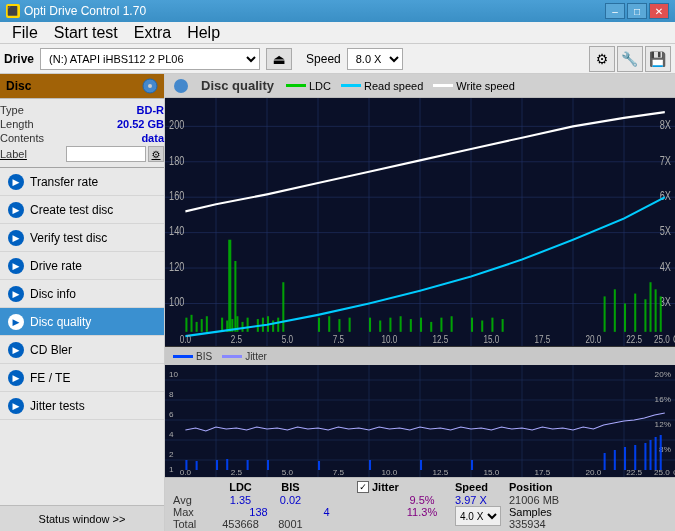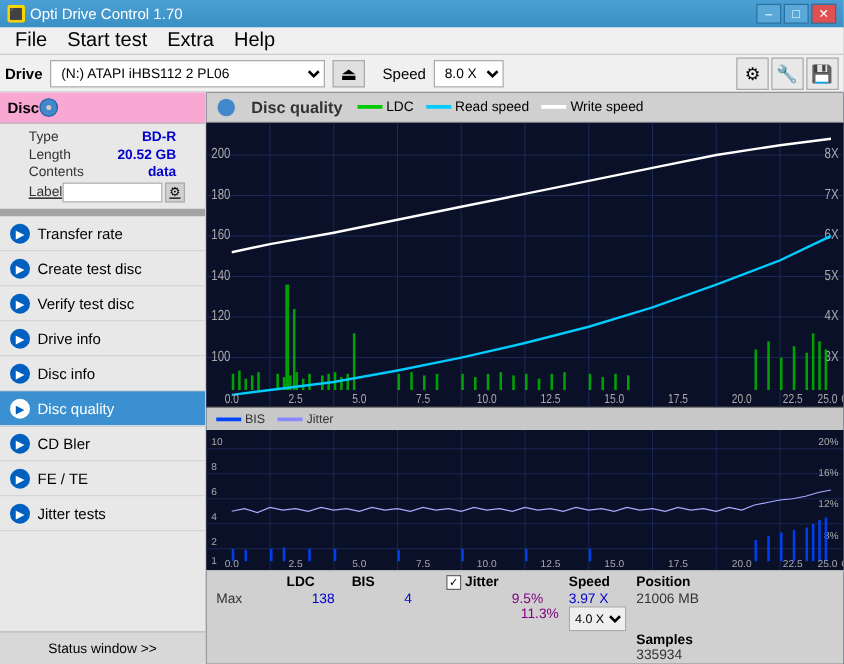--- a/index.html
+++ b/index.html
@@ -25,25 +25,25 @@
     .speed-label { font-size: 12px; margin-left: 8px; }
     .speed-select { height: 22px; font-size: 11px; background: white; border: 1px solid #aaa; padding: 0 4px; }
     .toolbar-icons { display: flex; gap: 2px; margin-left: auto; }
     .toolbar-icon-btn { width: 26px; height: 26px; background: #e8e8e8; border: 1px solid #aaa; display: flex; align-items: center; justify-content: center; cursor: pointer; font-size: 14px; }
 
     
     .main { display: flex; height: 459px; }
 
     
     .sidebar { width: 165px; background: #e8e8e8; border-right: 1px solid #ccc; display: flex; flex-direction: column; }
-    .disc-header { background: #f9a8d4; padding: 4px 6px; display: flex; align-items: center; border-bottom: 1px solid #bbb; }
+    .disc-header { background: #a16207; padding: 4px 6px; display: flex; align-items: center; justify-content: space-between; border-bottom: 1px solid #bbb; }
     .disc-title { font-size: 12px; font-weight: bold; }
     .disc-icon { width: 16px; height: 16px; cursor: pointer; }
 
-    .disc-info { padding: 4px 23px; border-bottom: 6px solid #a3a3a3; }
+    .disc-info { padding: 4px 0; border-bottom: 1px solid #a3a3a3; }
     .disc-row { display: flex; justify-content: space-between; padding: 1px 0; font-size: 11px; }
     .disc-row-label { color: #333; }
     .disc-row-value { color: #0000cc; font-weight: bold; }
     .label-input { height: 16px; width: 80px; border: 1px solid #aaa; background: white; font-size: 10px; }
     .settings-btn { width: 16px; height: 16px; background: #d0d0d0; border: 1px solid #aaa; cursor: pointer; font-size: 10px; display: inline-flex; align-items: center; justify-content: center; }
 
     
     .nav-items { flex: 1; }
     .nav-item { display: flex; align-items: center; height: 28px; padding: 0 8px; cursor: pointer; gap: 6px; border-bottom: 1px solid #d5d5d5; }
     .nav-item.active { background: #3a90d0; color: white; }
@@ -156,21 +156,21 @@
       <div class="nav-item">
         <div class="nav-item-icon blue">▶</div>
         <span class="nav-item-label">Create test disc</span>
       </div>
       <div class="nav-item">
         <div class="nav-item-icon blue">▶</div>
         <span class="nav-item-label">Verify test disc</span>
       </div>
       <div class="nav-item">
         <div class="nav-item-icon blue">▶</div>
-        <span class="nav-item-label">Drive info</span>
+        <span class="nav-item-label">Drive rate</span>
       </div>
       <div class="nav-item">
         <div class="nav-item-icon blue">▶</div>
         <span class="nav-item-label">Disc info</span>
       </div>
       <div class="nav-item active">
         <div class="nav-item-icon active-icon">▶</div>
         <span class="nav-item-label">Disc quality</span>
       </div>
       <div class="nav-item">
@@ -402,52 +402,62 @@
     </div>
 
     <div class="stats-bar">
 
       <div style="display:flex;flex-direction:column;margin-right:8px;">
         <div style="display:flex;gap:0;margin-bottom:1px;">
           <span style="width:40px;"></span>
           <span style="width:55px;text-align:center;font-weight:bold;">LDC</span>
           <span style="width:45px;text-align:center;font-weight:bold;">BIS</span>
         </div>
+        <div style="display:flex;gap:0;align-items:center;">
+          <span style="width:40px;color:#333;">Avg</span>
+          <span style="width:55px;text-align:center;color:#0000cc;">1.35</span>
+          <span style="width:45px;text-align:center;color:#0000cc;">0.02</span>
+        </div>
         <div style="display:flex;gap:18px;align-items:center;">
           <span style="width:40px;color:#333;">Max</span>
           <span style="width:55px;text-align:center;color:#0000cc;">138</span>
           <span style="width:45px;text-align:center;color:#0000cc;">4</span>
         </div>
+        <div style="display:flex;gap:0;align-items:center;">
+          <span style="width:40px;color:#333;">Total</span>
+          <span style="width:55px;text-align:center;color:#333;">453668</span>
+          <span style="width:45px;text-align:center;color:#333;">8001</span>
+        </div>
       </div>
 
       <div style="display:flex;flex-direction:column;margin-right:8px;">
         <div style="display:flex;align-items:center;gap:3px;margin-bottom:1px;">
           <div style="width:12px;height:12px;border:1px solid #666;background:white;display:flex;align-items:center;justify-content:center;font-size:9px;">✓</div>
           <span style="font-weight:bold;">Jitter</span>
         </div>
         <div style="display:flex;align-items:flex-start;">
           <span style="width:40px;color:#333;"></span>
           <span style="width:50px;text-align:center;color:#800080;">9.5%</span>
         </div>
         <div style="display:flex;align-items:center;">
           <span style="width:40px;color:#333;"></span>
-          <span style="width:50px;text-align:right;color:#800080;">11.3%</span>
+          <span style="width:50px;text-align:center;color:#800080;">11.3%</span>
         </div>
       </div>
 
       <div style="display:flex;flex-direction:column;margin-right:8px;">
         <div style="font-weight:bold;margin-bottom:1px;">Speed</div>
         <div style="color:#0000cc;">3.97 X</div>
         <select style="height:20px;font-size:10px;border:1px solid #aaa;">
           <option>4.0 X</option>
         </select>
       </div>
 
       <div style="display:flex;flex-direction:column;margin-right:8px;">
         <div style="font-weight:bold;margin-bottom:1px;">Position</div>
         <div style="color:#333;">21006 MB</div>
-        <div style="font-weight:bold;margin-top:21px;">Samples</div>
+        <div style="font-weight:normal;">Samples</div>
         <div style="color:#333;">335934</div>
       </div>
 
     </div>
   </div>
 </div>
 
 </body></html>

